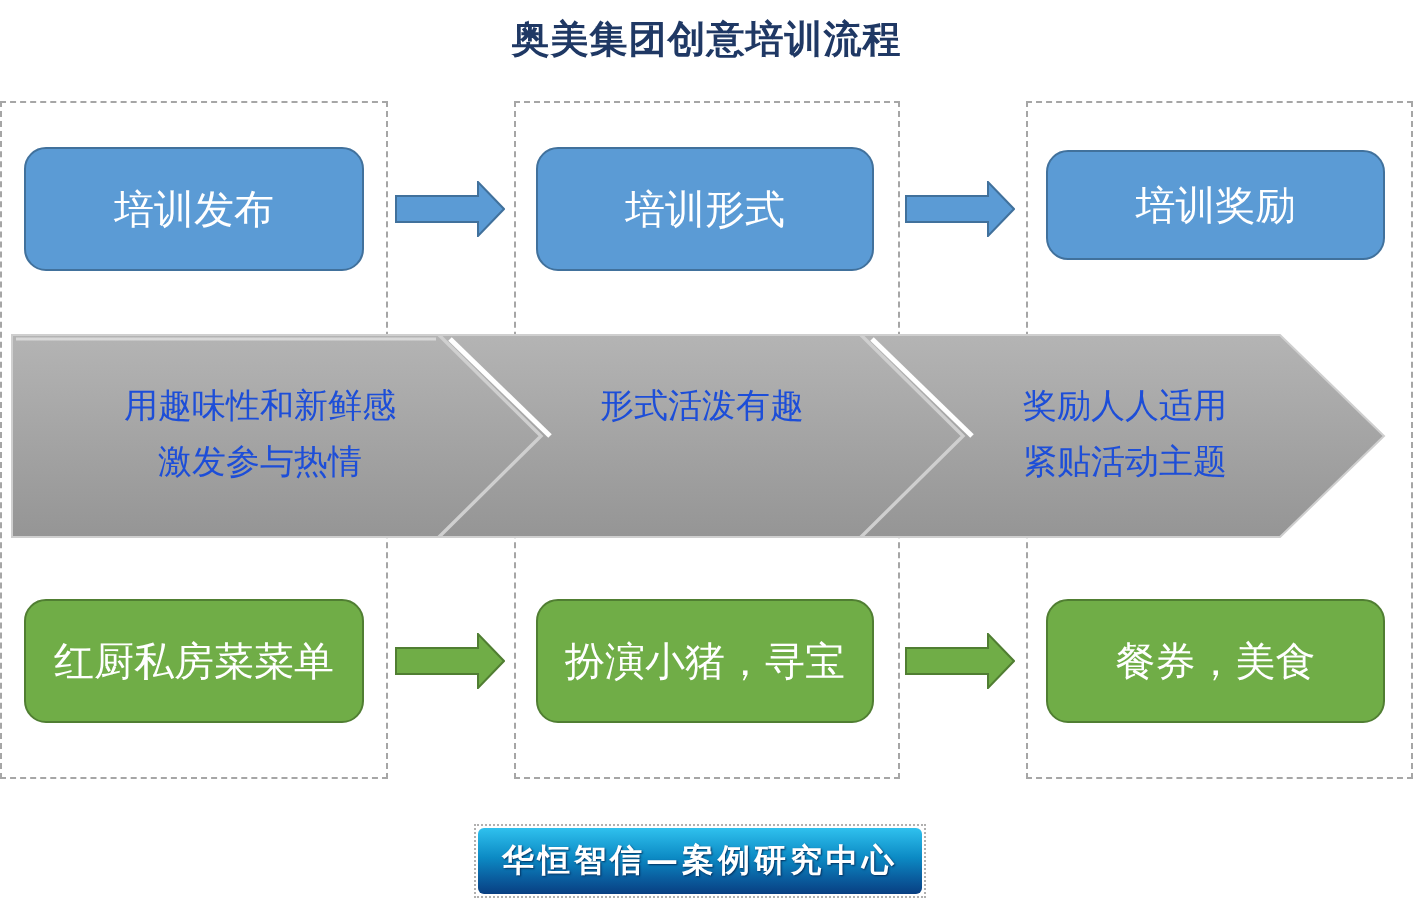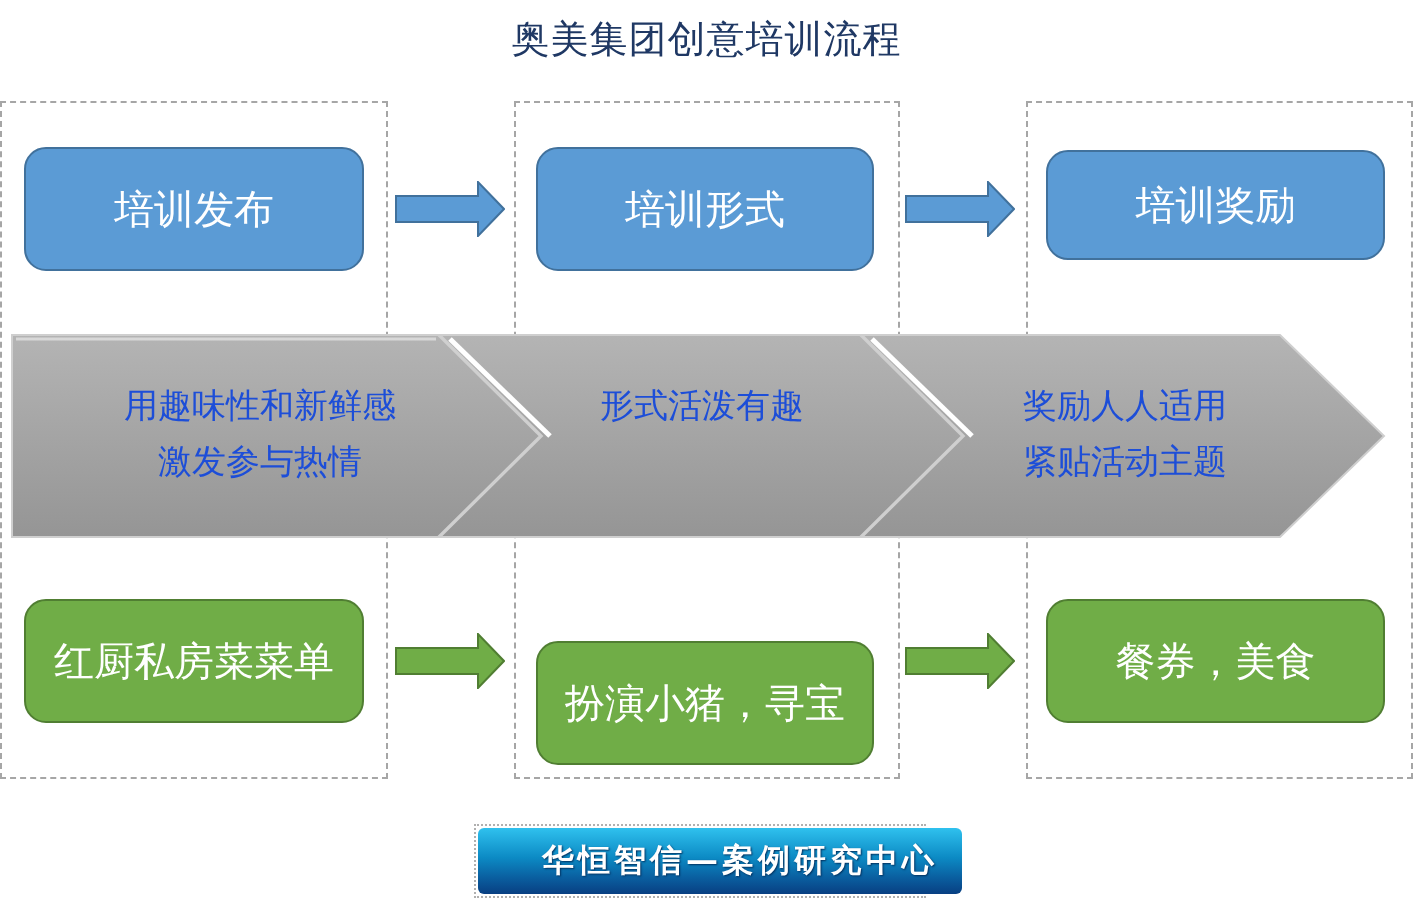--- a/index.html
+++ b/index.html
@@ -1,34 +1,34 @@
 <!DOCTYPE html>
 <html><head>
 <meta charset="utf-8">
 <style>
   html, body { margin:0; padding:0; background:#ffffff; }
   body { width:1413px; height:902px; position:relative; overflow:hidden;
          font-family:"DejaVu Sans", "Liberation Sans", sans-serif; }
   .title { position:absolute; left:0; width:1413px; top:14px; text-align:center;
-           font-size:38px; font-weight:normal; color:#1f3864; letter-spacing:1px; }
+           font-size:38px; font-weight:bold; color:#1f3864; letter-spacing:1px; }
   .col { position:absolute; top:101px; height:678px; border:2px dashed #a6a6a6; box-sizing:border-box; }
   .box { position:absolute; border-radius:22px; box-sizing:border-box; display:flex;
          align-items:center; justify-content:center; color:#ffffff; font-size:40px; }
   .blue { background:#5b9bd5; border:2px solid #41719c; }
   .green { background:#70ad47; border:2px solid #507e32; }
   .arrow { position:absolute; width:110px; height:56px; }
   .chev { position:absolute; top:333px; left:10px; width:1380px; height:206px; }
   .chev-text { position:absolute; color:#1d4ed8; font-size:34px; text-align:center; line-height:56px; }
   .footer { position:absolute; left:474px; top:824px; width:452px; height:74px; box-sizing:border-box;
             border:2px dotted #b0b0b0; padding:2px; }
   .footer-inner { width:100%; height:100%; border-radius:6px;
             background:linear-gradient(180deg,#2fc1ee 0%,#0c8ac4 45%,#0a5fa0 75%,#083f82 100%);
             display:flex; align-items:center; justify-content:center; color:#ffffff;
             font-family:"DejaVu Serif","Liberation Serif",serif; font-size:32px; font-weight:bold; letter-spacing:4px;
-            text-shadow:1px 1px 2px #03305e;padding-left:40px; }
+            text-shadow:1px 1px 2px #03305e; }
 </style>
 </head>
 <body>
 
 <div class="title">奥美集团创意培训流程</div>
 
 <div class="col" style="left:0;width:388px;"></div>
 <div class="col" style="left:514px;width:386px;"></div>
 <div class="col" style="left:1026px;width:387px;"></div>
 
@@ -71,21 +71,21 @@
   <div>形式活泼有趣</div>
 </div>
 <div class="chev-text" style="left:925px;top:377px;width:400px;">
   <div>奖励人人适用</div>
   <div>紧贴活动主题</div>
 </div>
 
 <div class="box green" style="left:24px;top:599px;width:340px;height:124px;align-items:center;">
   <span>红厨私房菜菜单</span>
 </div>
-<div class="box green" style="left:536px;top:599px;width:338px;height:124px;margin-top:42px;">
+<div class="box green" style="left:536px;top:599px;width:338px;height:124px;">
   <span>扮演小猪，寻宝</span>
 </div>
 <div class="box green" style="left:1046px;top:599px;width:339px;height:124px;">
   <span>餐券，美食</span>
 </div>
 
 <svg class="arrow" style="left:395px;top:633px;" viewBox="0 0 110 56">
   <polygon points="1,15 83,15 83,1 109,28 83,55 83,41 1,41" fill="#70ad47" stroke="#507e32" stroke-width="2"></polygon>
 </svg>
 <svg class="arrow" style="left:905px;top:633px;" viewBox="0 0 110 56">

